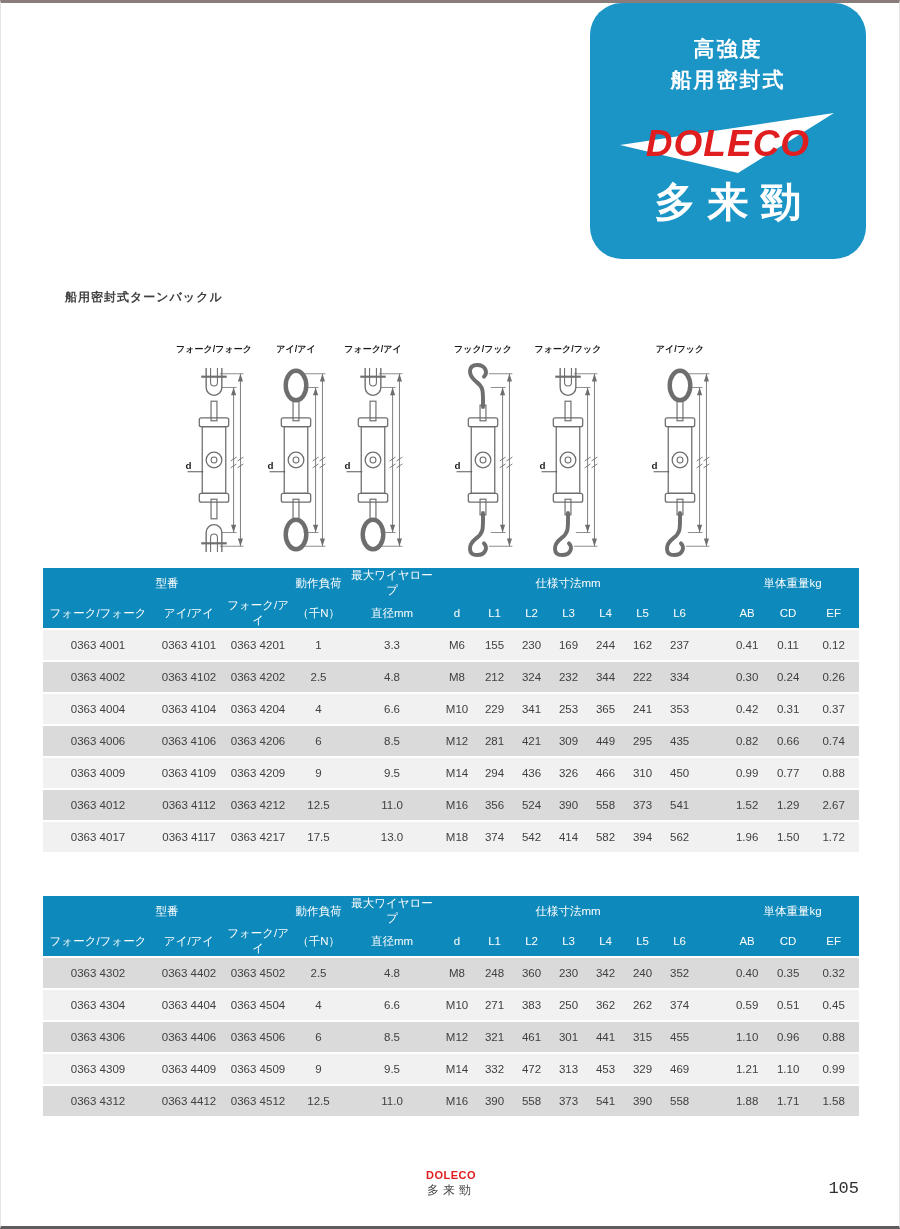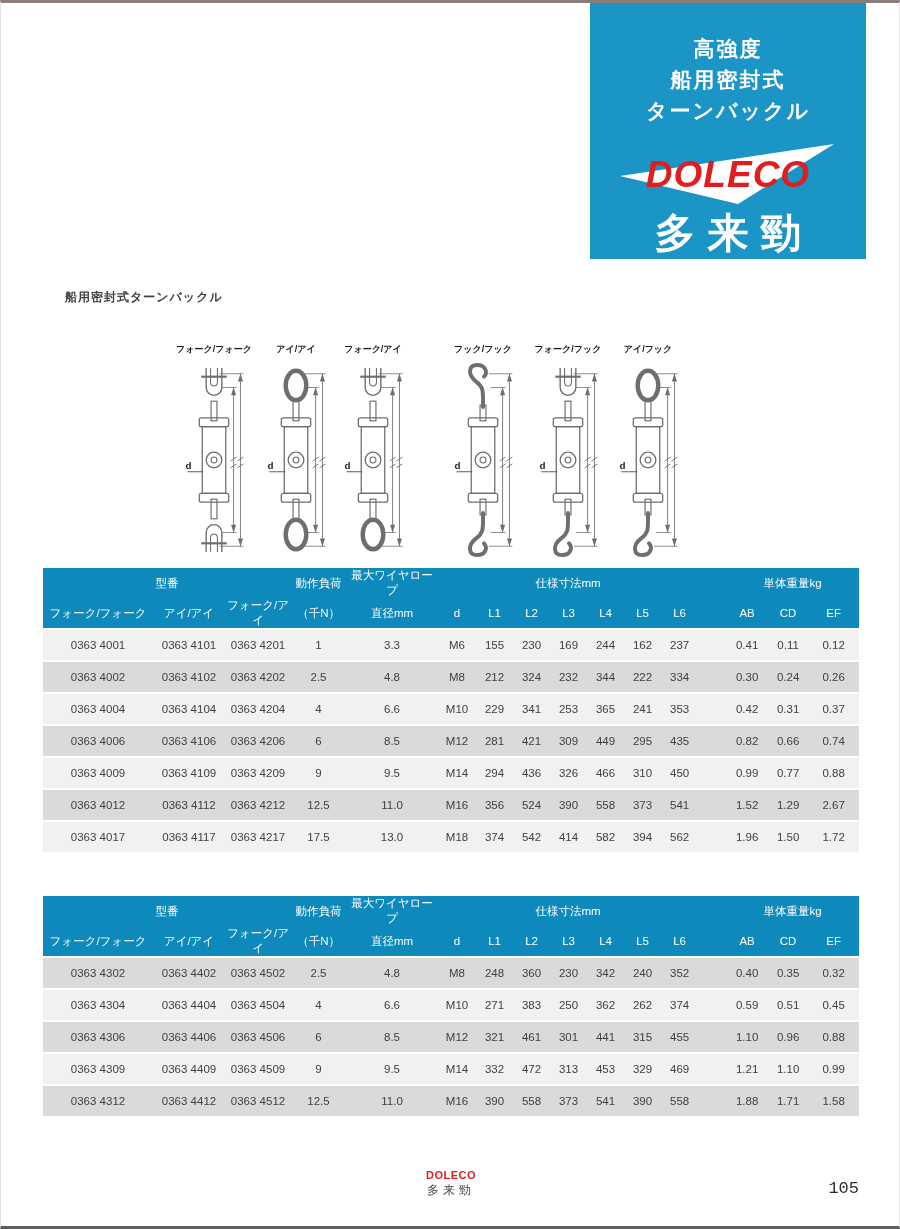--- a/index.html
+++ b/index.html
@@ -4,21 +4,21 @@
 <style>
   html,body { margin:0; padding:0; background:#fff; }
   .page {
     position:relative; width:900px; height:1229px; background:#ffffff;
     box-sizing:border-box; overflow:hidden;
     border-top:3px solid #8a7d79; border-bottom:3px solid #5e5c5c;
     border-left:1px solid #e3e3e3; border-right:1px solid #e3e3e3;
     font-family:"Liberation Sans","DejaVu Sans",sans-serif;
   }
   
-  .banner { position:absolute; left:589px; top:0; width:276px; height:256px; background:#1b94c6; }
+  .banner { position:absolute; left:589px; top:0; width:276px; height:256px; background:#1b94c6;border-radius:32px; }
   .banner-title { margin-top:30px; text-align:center; color:#fff; font-weight:bold;
     font-size:21px; line-height:31px; letter-spacing:2px; }
   .banner-logo { display:block; margin:14px auto 0 auto; }
   .banner-cn { text-align:center; color:#fff; font-size:41px; font-weight:bold;
     letter-spacing:12px; margin-top:0px; text-indent:12px; }
   
   .section-title { position:absolute; left:64px; top:286px; font-size:12px; font-weight:bold;
     color:#404040; letter-spacing:1px; }
   
   .diagrams { position:absolute; left:0; top:340px; width:900px; height:226px; }
@@ -44,21 +44,20 @@
 </style>
 </head>
 <body>
 
 <div class="page">
 
   <div class="banner">
     <div class="banner-title">
       <div>高強度</div>
       <div>船用密封式</div>
-      <div>ターンバックル</div>
     </div>
     <svg class="banner-logo" width="220" height="66" viewBox="0 0 220 66">
       <polygon points="2,36 216,4 120,64" fill="#ffffff"></polygon>
       <text x="110" y="47" text-anchor="middle" font-size="37" font-weight="bold" font-style="italic" fill="#e01e20" letter-spacing="1">DOLECO</text>
     </svg>
     <div class="banner-cn">多来勁</div>
   </div>
 
   <div class="section-title">船用密封式ターンバックル</div>
 
@@ -199,21 +198,21 @@
     <text x="3" y="109" font-size="10" font-weight="bold" fill="#222">d</text>
     <rect x="29" y="40" width="6" height="20" fill="none" stroke="#6e6e6e" stroke-width="1.2"></rect>
     <path d="M24,6 v20 a8,8 0 0 0 16,0 v-20" fill="none" stroke="#6e6e6e" stroke-width="1.4"></path>
     <path d="M28.5,6 v15 a3.5,3.5 0 0 0 7,0 v-15" fill="none" stroke="#6e6e6e" stroke-width="1.1"></path>
     <line x1="19" y1="15" x2="45" y2="15" stroke="#6e6e6e" stroke-width="2.2"></line>
     <g transform="translate(0,200) scale(1,-1)">
             <rect x="29" y="44" width="6" height="16" fill="none" stroke="#6e6e6e" stroke-width="1.2"></rect>
     <path d="M32,46 C32,30 33,26 25,20 C16,13 17,3 26,3 C35,3 37,11 33,15" fill="none" stroke="#6e6e6e" stroke-width="4" stroke-linecap="round"></path>
           </g>
   </svg></div>
-      <div class="diag" style="left: 592px;"><div class="diag-label">アイ/フック</div><svg width="64" height="196" viewBox="0 0 64 200">
+      <div class="diag" style="left: 624px;"><div class="diag-label">アイ/フック</div><svg width="64" height="196" viewBox="0 0 64 200">
     <line x1="52" y1="26" x2="52" y2="174" stroke="#6e6e6e" stroke-width="0.9"></line>
     <polygon points="49.4,34 54.6,34 52,26" fill="#6e6e6e"></polygon>
     <polygon points="49.4,166 54.6,166 52,174" fill="#6e6e6e"></polygon>
     <path d="M49,108 l6,-4 m-6,-3 l6,-4" stroke="#6e6e6e" stroke-width="0.9" fill="none"></path>
           <line x1="59" y1="12" x2="59" y2="188" stroke="#6e6e6e" stroke-width="0.9"></line>
     <polygon points="56.4,20 61.6,20 59,12" fill="#6e6e6e"></polygon>
     <polygon points="56.4,180 61.6,180 59,188" fill="#6e6e6e"></polygon>
     <path d="M56,108 l6,-4 m-6,-3 l6,-4" stroke="#6e6e6e" stroke-width="0.9" fill="none"></path>
     <line x1="40" y1="26" x2="55" y2="26" stroke="#6e6e6e" stroke-width="0.8"></line>
     <line x1="40" y1="174" x2="55" y2="174" stroke="#6e6e6e" stroke-width="0.8"></line>

